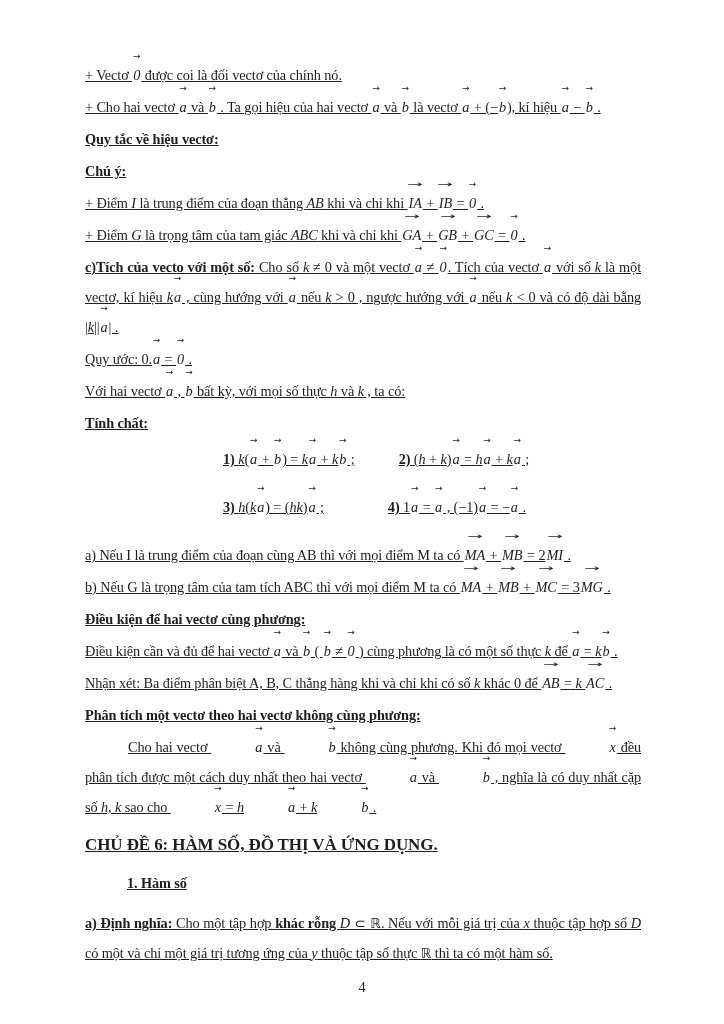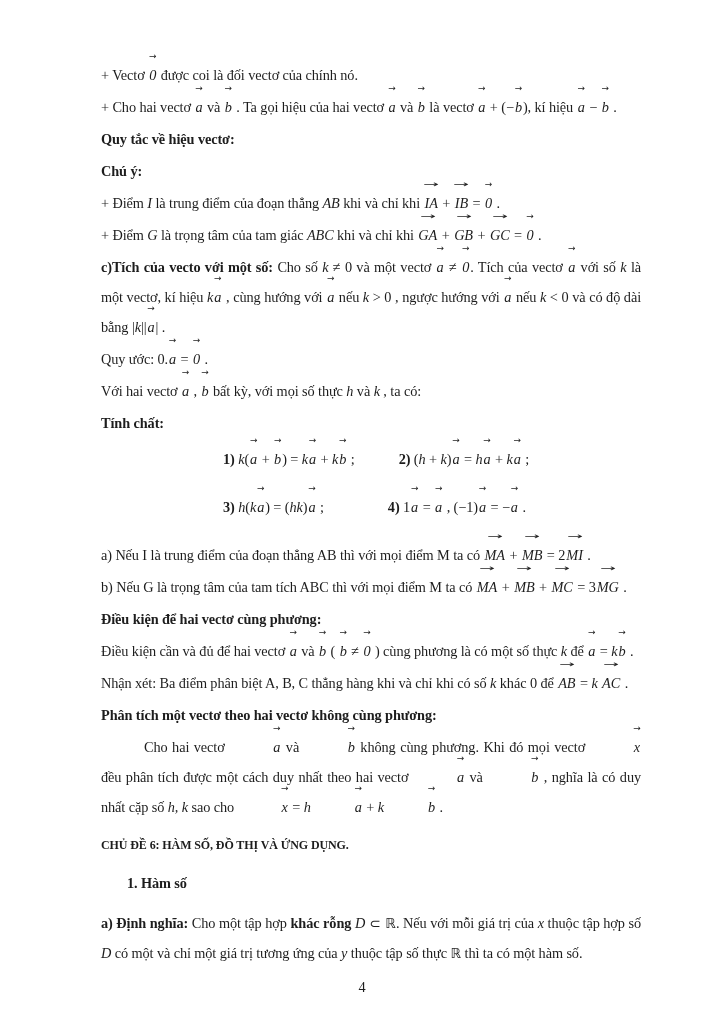--- a/index.html
+++ b/index.html
@@ -19,33 +19,34 @@
   .doc {
     position: absolute;
     left: 85px;
     top: 60px;
     width: 556px;
     font-size: 14.3px;
     line-height: 30px;
     letter-spacing: -0.1px;
   }
   .doc p {
-    margin: 0 0 2px 16px;
+    margin: 0 0 2px 0;
+    text-decoration: underline;
   }
   .bold { font-weight: bold; }
   .ital { font-style: italic; }
   .sym  { font-family: "DejaVu Sans", sans-serif; font-size: 0.95em; }
   .justify { text-align: justify; }
   .indent { text-indent: 43px; }
   .formula {
     margin-left: 138px !important;
     margin-top: 6px !important;
     margin-bottom: 18px !important;
   }
-  .chapter { margin-top: 8px !important; margin-bottom: 8px !important; font-size: 12px; }
+  .chapter { margin-top: 8px !important; margin-bottom: 8px !important; font-size: 17px; }
   .section { margin-left: 42px !important; margin-bottom: 10px !important; }
   .gap { display: inline-block; width: 44px; }
   .gap-lg { width: 64px; }
   .vec {
     position: relative;
     display: inline-block;
     font-style: italic;
     padding: 0 1px;
   }
   .vec::after {
@@ -83,21 +84,21 @@
       <p><span class="bold">Quy tắc về hiệu vectơ:</span></p>
       <p><span class="bold">Chú ý:</span></p>
       <p><span>+ Điểm </span><span class="ital">I</span><span> là trung điểm của đoạn thẳng </span><span class="ital">AB</span><span> khi và chỉ khi </span><span class="vec vec2">IA</span><span> + </span><span class="vec vec2">IB</span><span> = </span><span class="vec">0</span><span> .</span></p>
       <p><span>+ Điểm </span><span class="ital">G</span><span> là trọng tâm của tam giác </span><span class="ital">ABC</span><span> khi và chỉ khi </span><span class="vec vec2">GA</span><span> + </span><span class="vec vec2">GB</span><span> + </span><span class="vec vec2">GC</span><span> = </span><span class="vec">0</span><span> .</span></p>
       <p class="justify"><span class="bold">c)Tích của vecto với một số: </span><span>Cho số </span><span class="ital">k</span><span> ≠ 0 và một vectơ </span><span class="vec">a</span><span> ≠ </span><span class="vec">0</span><span>. Tích của vectơ </span><span class="vec">a</span><span> với số </span><span class="ital">k</span><span> là một vectơ, kí hiệu </span><span class="ital">k</span><span class="vec">a</span><span> , cùng hướng với </span><span class="vec">a</span><span> nếu </span><span class="ital">k</span><span> &gt; 0 , ngược hướng với </span><span class="vec">a</span><span> nếu </span><span class="ital">k</span><span> &lt; 0 và có độ dài bằng </span><span>|</span><span class="ital">k</span><span>||</span><span class="vec">a</span><span>| .</span></p>
       <p><span>Quy ước: </span><span>0.</span><span class="vec">a</span><span> = </span><span class="vec">0</span><span> .</span></p>
       <p><span>Với hai vectơ </span><span class="vec">a</span><span> , </span><span class="vec">b</span><span> bất kỳ, với mọi số thực </span><span class="ital">h</span><span> và </span><span class="ital">k</span><span> , ta có:</span></p>
       <p><span class="bold">Tính chất:</span></p>
       <p class="formula"><span class="bold">1) </span><span class="ital">k</span><span>(</span><span class="vec">a</span><span> + </span><span class="vec">b</span><span>) = </span><span class="ital">k</span><span class="vec">a</span><span> + </span><span class="ital">k</span><span class="vec">b</span><span> ;</span><span class="gap"></span><span class="bold">2) </span><span>(</span><span class="ital">h</span><span> + </span><span class="ital">k</span><span>)</span><span class="vec">a</span><span> = </span><span class="ital">h</span><span class="vec">a</span><span> + </span><span class="ital">k</span><span class="vec">a</span><span> ;</span></p>
       <p class="formula"><span class="bold">3) </span><span class="ital">h</span><span>(</span><span class="ital">k</span><span class="vec">a</span><span>) = (</span><span class="ital">hk</span><span>)</span><span class="vec">a</span><span> ;</span><span class="gap gap-lg"></span><span class="bold">4) </span><span>1</span><span class="vec">a</span><span> = </span><span class="vec">a</span><span> , (−1)</span><span class="vec">a</span><span> = −</span><span class="vec">a</span><span> .</span></p>
-      <p><span>a) Nếu I là trung điểm của đoạn thẳng AB thì với mọi điểm M ta có </span><span class="vec vec2">MA</span><span> + </span><span class="vec vec2">MB</span><span> = 2</span><span class="vec vec2">MI</span><span> .</span></p>
+      <p><span>a) Nếu I là trung điểm của đoạn cùng AB thì với mọi điểm M ta có </span><span class="vec vec2">MA</span><span> + </span><span class="vec vec2">MB</span><span> = 2</span><span class="vec vec2">MI</span><span> .</span></p>
       <p><span>b) Nếu G là trọng tâm của tam tích ABC thì với mọi điểm M ta có </span><span class="vec vec2">MA</span><span> + </span><span class="vec vec2">MB</span><span> + </span><span class="vec vec2">MC</span><span> = 3</span><span class="vec vec2">MG</span><span> .</span></p>
       <p><span class="bold">Điều kiện để hai vectơ cùng phương:</span></p>
       <p><span>Điều kiện cần và đủ để hai vectơ </span><span class="vec">a</span><span> và </span><span class="vec">b</span><span> ( </span><span class="vec">b</span><span> ≠ </span><span class="vec">0</span><span> ) cùng phương là có một số thực </span><span class="ital">k</span><span> để </span><span class="vec">a</span><span> = </span><span class="ital">k</span><span class="vec">b</span><span> .</span></p>
       <p><span>Nhận xét: Ba điểm phân biệt A, B, C thẳng hàng khi và chỉ khi có số </span><span class="ital">k</span><span> khác 0 để </span><span class="vec vec2">AB</span><span> = </span><span class="ital">k</span><span> </span><span class="vec vec2">AC</span><span> .</span></p>
       <p><span class="bold">Phân tích một vectơ theo hai vectơ không cùng phương:</span></p>
       <p class="justify indent"><span>Cho hai vectơ </span><span class="vec">a</span><span> và </span><span class="vec">b</span><span> không cùng phương. Khi đó mọi vectơ </span><span class="vec">x</span><span> đều phân tích được một cách duy nhất theo hai vectơ </span><span class="vec">a</span><span> và </span><span class="vec">b</span><span> , nghĩa là có duy nhất cặp số </span><span class="ital">h, k</span><span> sao cho </span><span class="vec">x</span><span> = </span><span class="ital">h</span><span class="vec">a</span><span> + </span><span class="ital">k</span><span class="vec">b</span><span> .</span></p>
       <p class="chapter"><span class="bold">CHỦ ĐỀ 6: HÀM SỐ, ĐỒ THỊ VÀ ỨNG DỤNG.</span></p>
       <p class="section"><span class="bold">1. Hàm số</span></p>
       <p class="justify"><span class="bold">a) Định nghĩa: </span><span>Cho một tập hợp </span><span class="bold">khác rỗng </span><span class="ital">D</span><span class="sym"> ⊂ </span><span class="sym">ℝ</span><span>. Nếu với mỗi giá trị của </span><span class="ital">x</span><span> thuộc tập hợp số </span><span class="ital">D</span><span> có một và chỉ một giá trị tương ứng của </span><span class="ital">y</span><span> thuộc tập số thực </span><span class="sym">ℝ</span><span> thì ta có một hàm số.</span></p>
     </div>

